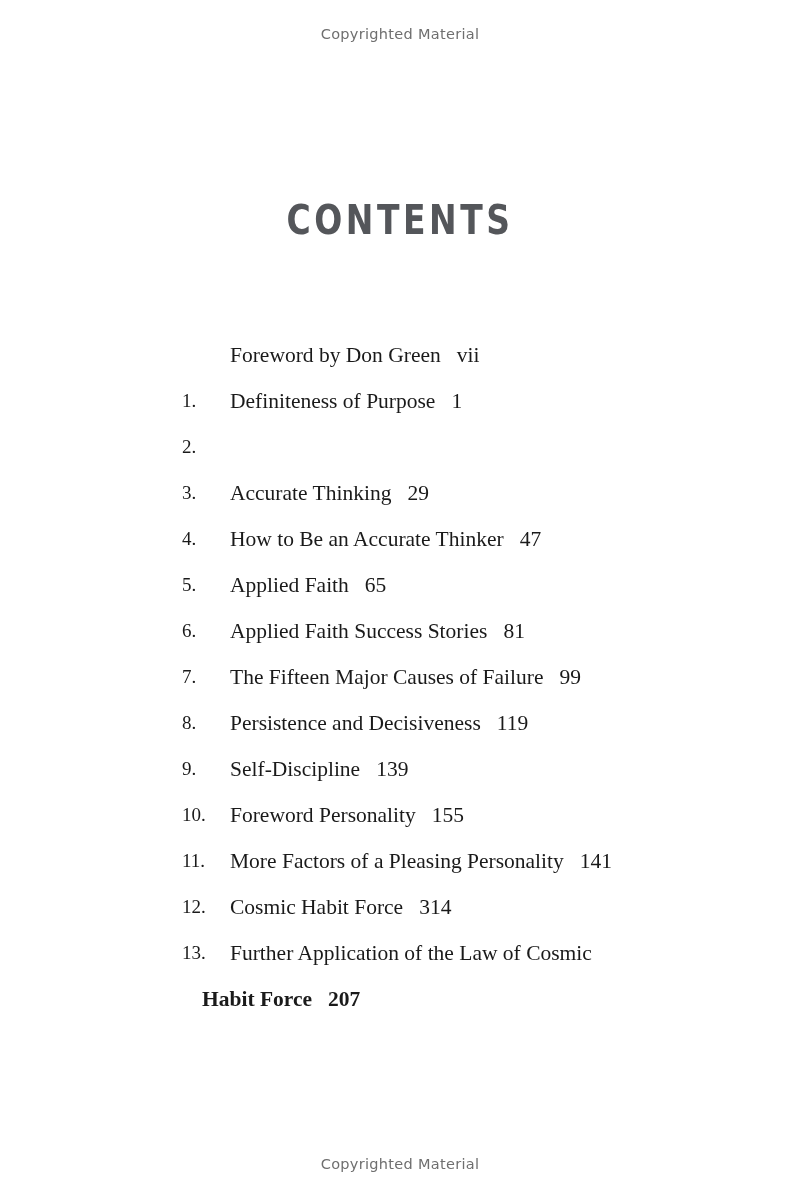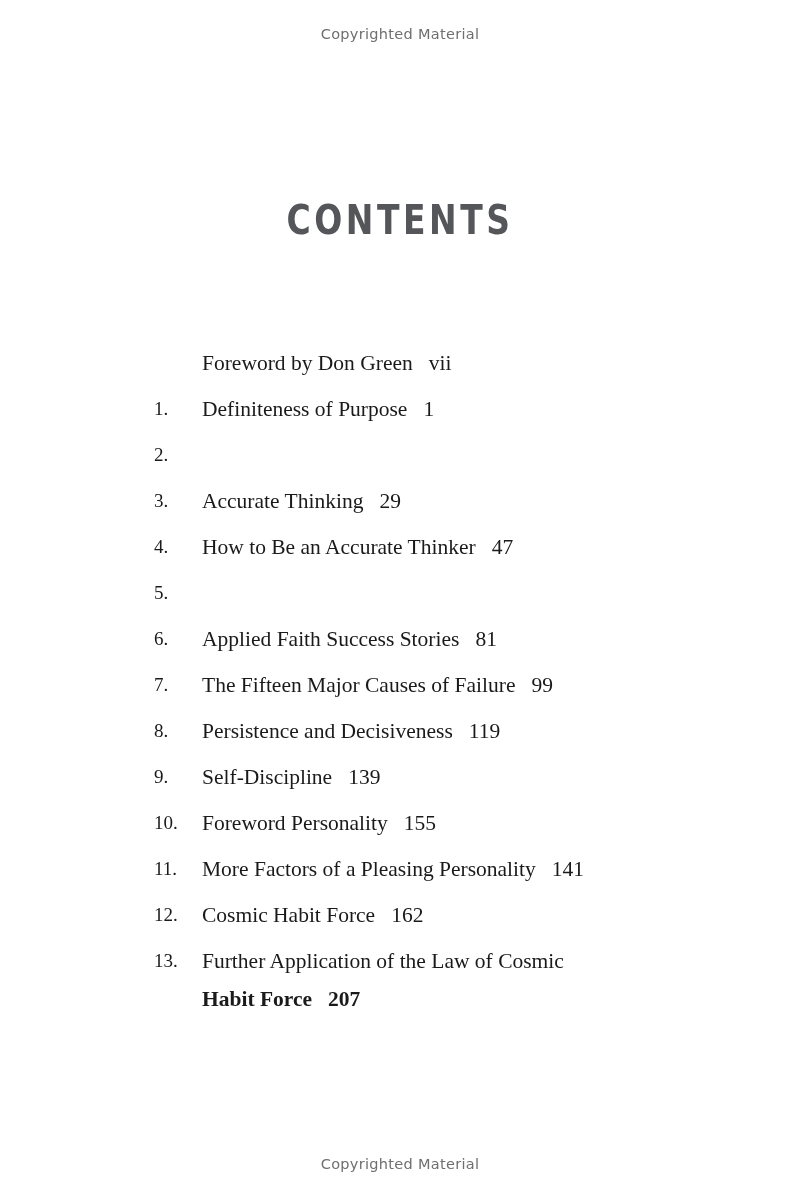--- a/index.html
+++ b/index.html
@@ -51,24 +51,25 @@
   }
 
   .toc {
     position: absolute;
     top: 340px;
     left: 150px;
     width: 520px;
   }
   .toc-row {
     display: flex;
-    align-items: center;
+    align-items: flex-start;
     min-height: 46px;
     font-size: 21.5px;
     line-height: 30px;
+    margin-left: 28px;
   }
   .toc-num {
     width: 52px;
     flex: 0 0 52px;
     font-size: 19px;
     color: #1a1a1a;
     padding-left: 4px;
     box-sizing: border-box;
   }
   .toc-entry {
@@ -122,20 +123,21 @@
       <span class="toc-entry"><span class="toc-title">Accurate Thinking</span><span class="toc-page">29</span></span>
     </div>
 
     <div class="toc-row">
       <span class="toc-num">4.</span>
       <span class="toc-entry"><span class="toc-title">How to Be an Accurate Thinker</span><span class="toc-page">47</span></span>
     </div>
 
     <div class="toc-row">
       <span class="toc-num">5.</span>
+      <span class="toc-entry"><span class="toc-title">Applied Faith</span><span class="toc-page">65</span></span>
     </div>
 
     <div class="toc-row">
       <span class="toc-num">6.</span>
       <span class="toc-entry"><span class="toc-title">Applied Faith Success Stories</span><span class="toc-page">81</span></span>
     </div>
 
     <div class="toc-row">
       <span class="toc-num">7.</span>
       <span class="toc-entry"><span class="toc-title">The Fifteen Major Causes of Failure</span><span class="toc-page">99</span></span>
@@ -156,21 +158,21 @@
       <span class="toc-entry"><span class="toc-title">Foreword Personality</span><span class="toc-page">155</span></span>
     </div>
 
     <div class="toc-row">
       <span class="toc-num">11.</span>
       <span class="toc-entry"><span class="toc-title">More Factors of a Pleasing Personality</span><span class="toc-page">141</span></span>
     </div>
 
     <div class="toc-row">
       <span class="toc-num">12.</span>
-      <span class="toc-entry"><span class="toc-title">Cosmic Habit Force</span><span class="toc-page">162</span></span>
+      <span class="toc-entry"><span class="toc-title">Cosmic Habit Force</span><span class="toc-page">314</span></span>
     </div>
 
     <div class="toc-row">
       <span class="toc-num">13.</span>
       <span class="toc-entry"><span class="toc-title">Further Application of the Law of Cosmic</span></span>
     </div>
 
     <div class="toc-cont">
       <span class="toc-num"></span>
       <span class="toc-entry"><span class="toc-title">Habit Force</span><span class="toc-page">207</span></span>

